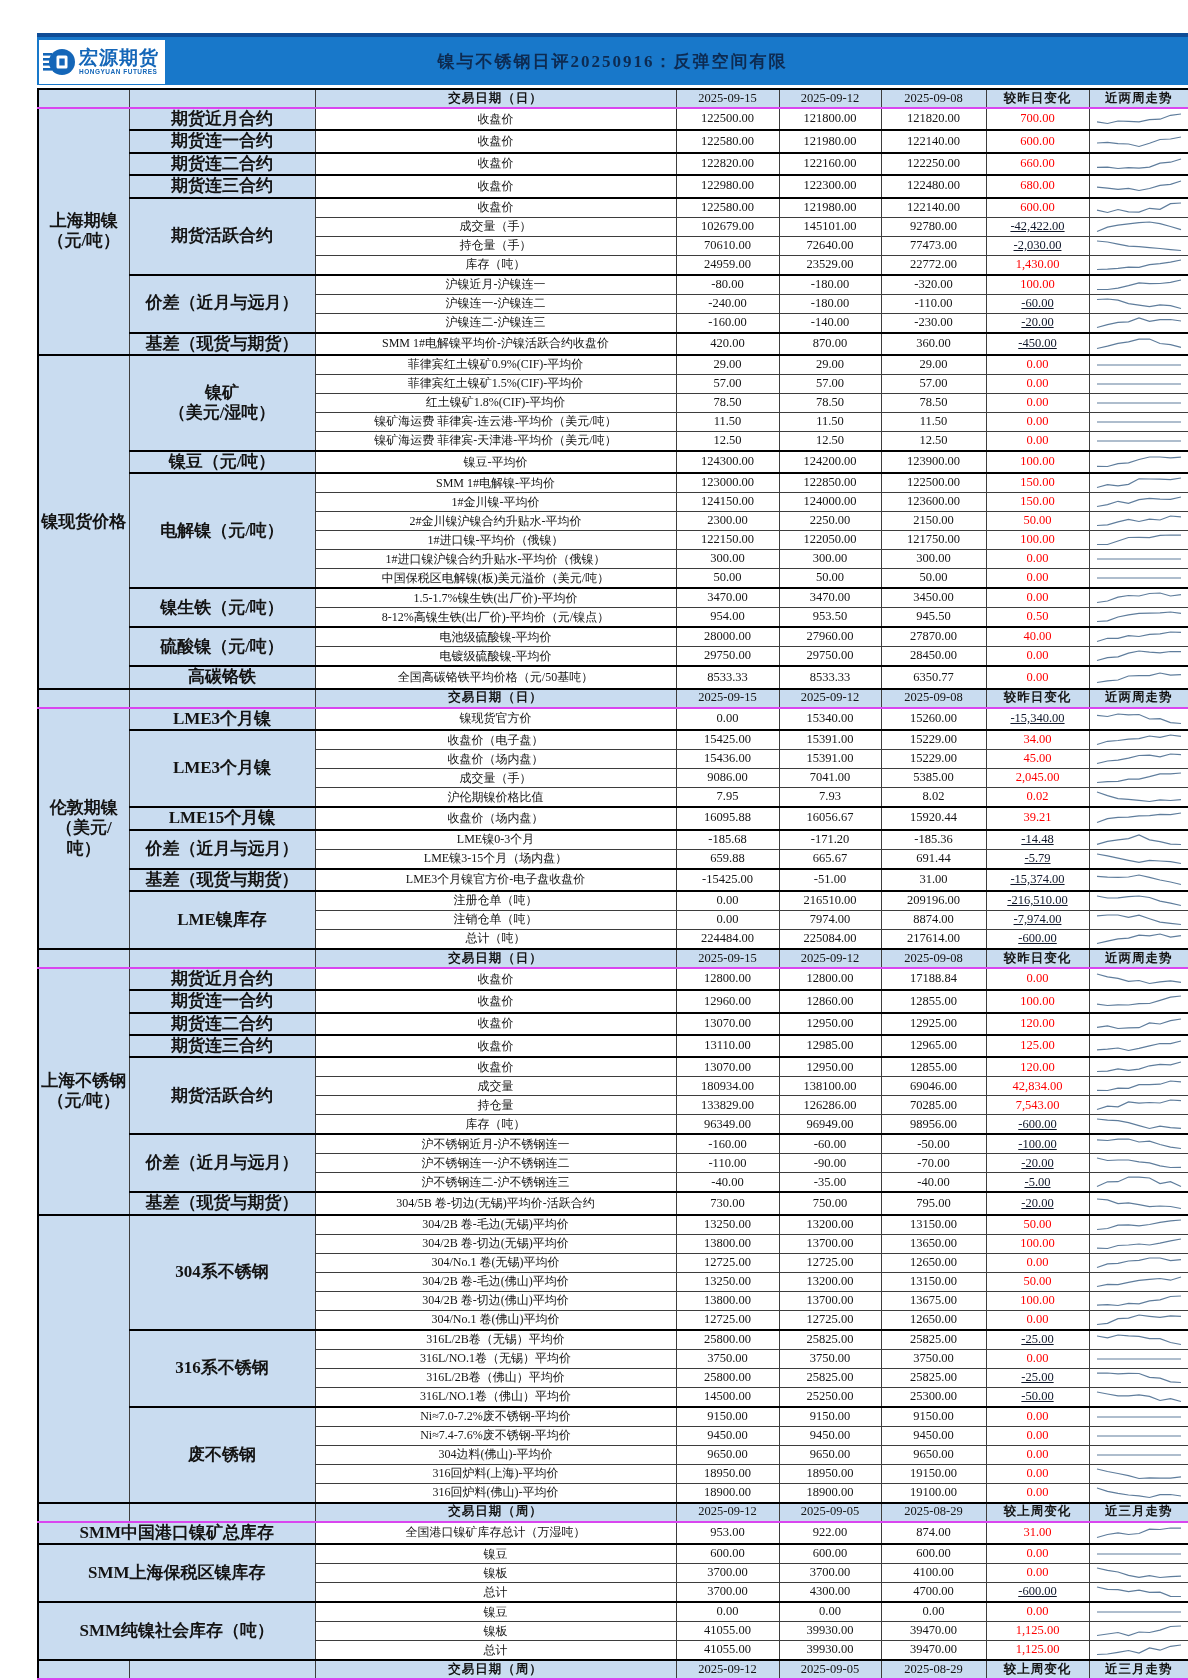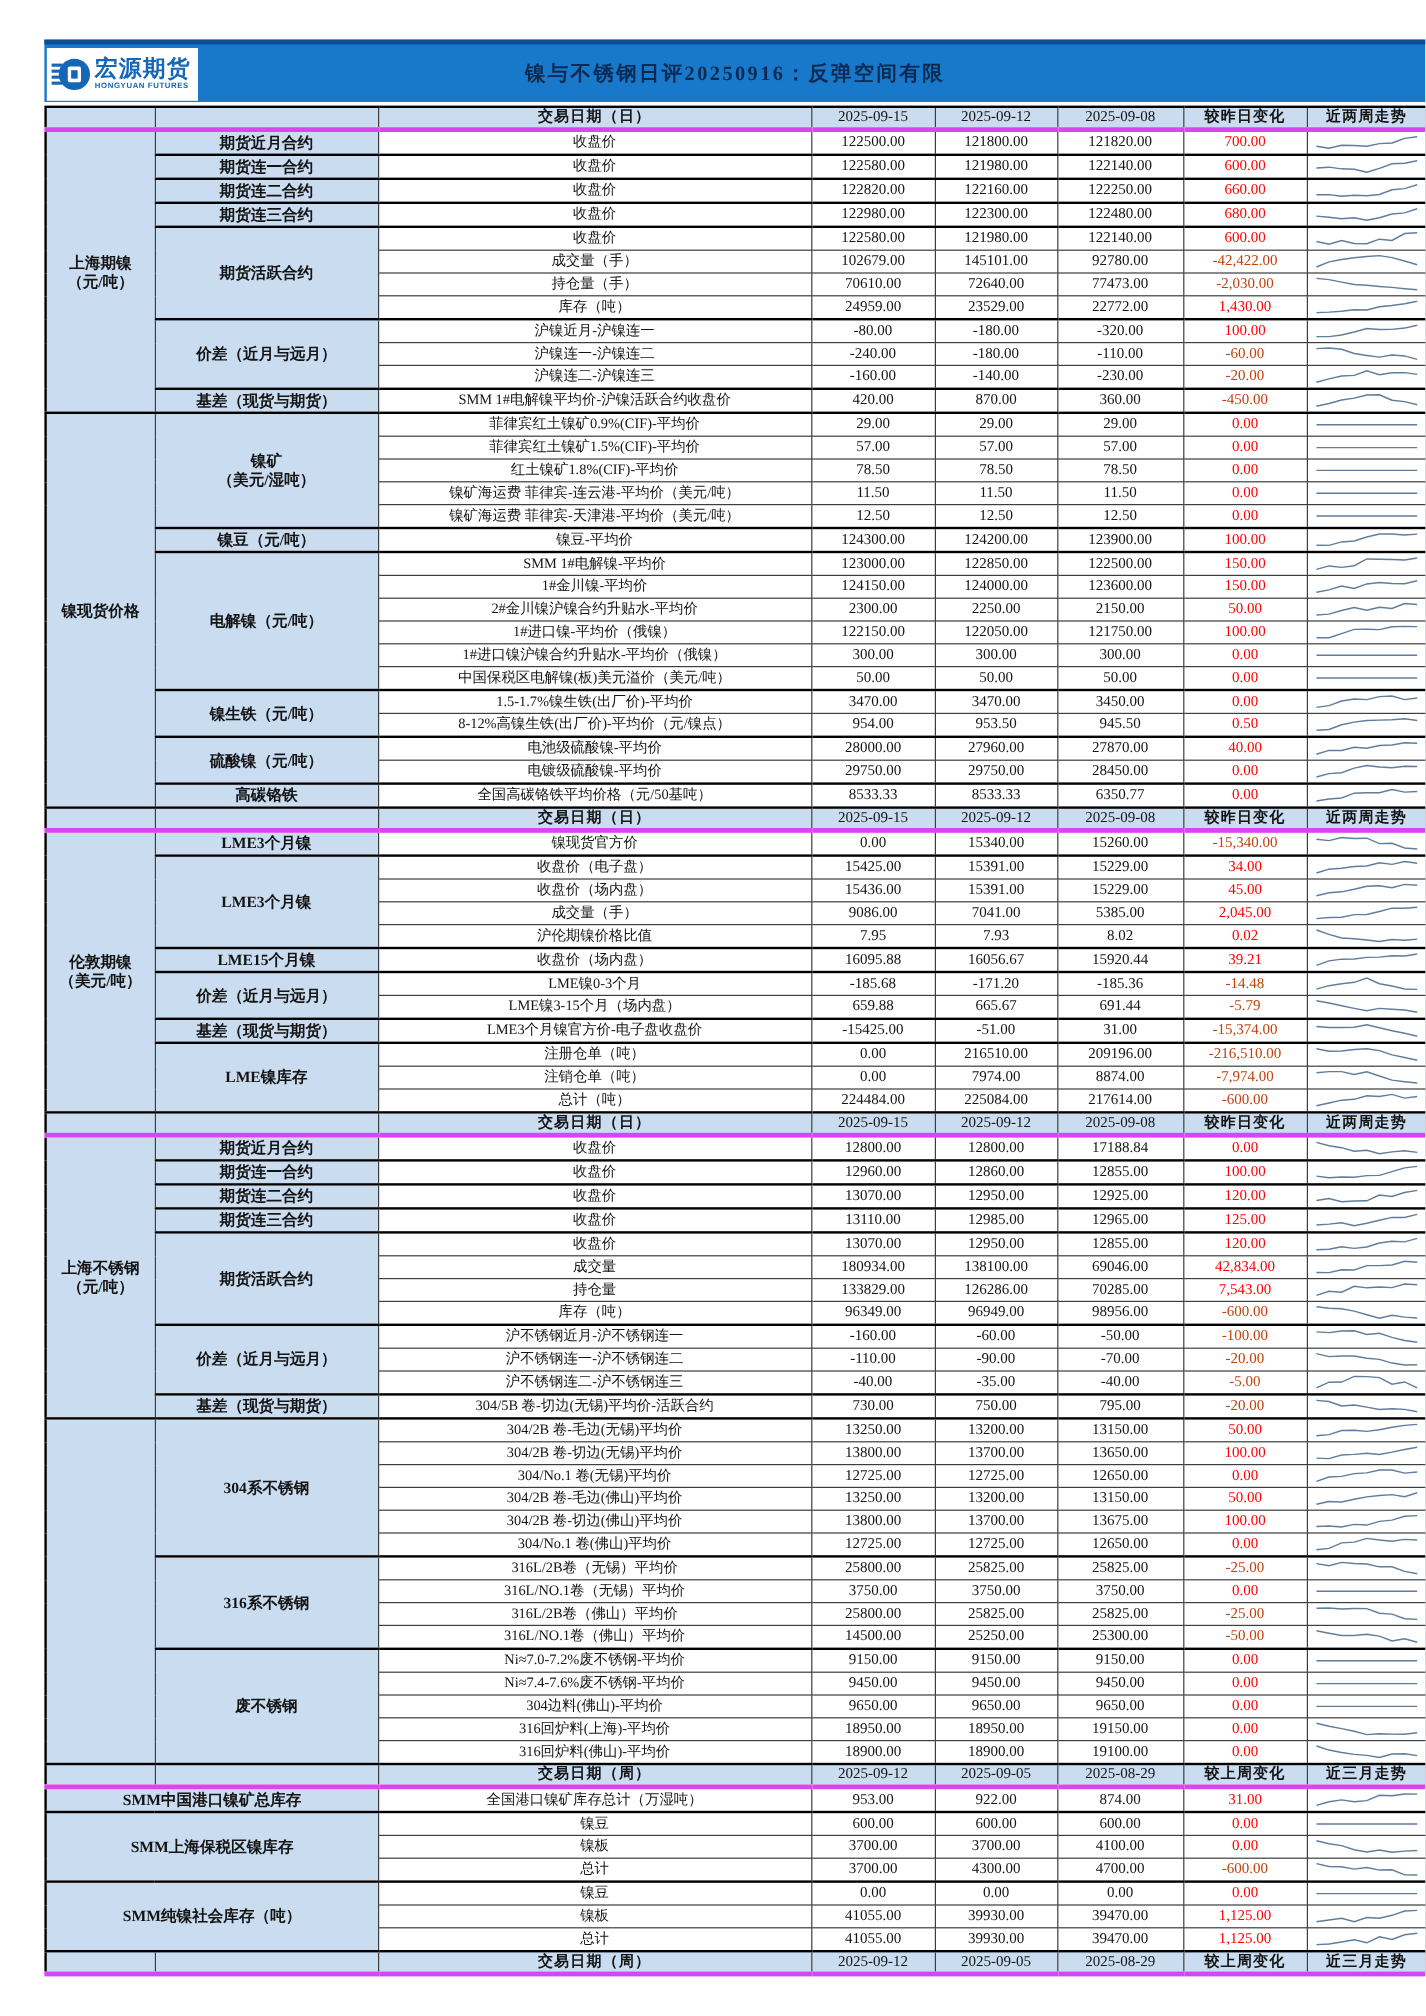--- a/index.html
+++ b/index.html
@@ -15,27 +15,27 @@
   .logo-cn{font-size:19px;font-weight:bold;color:#1466b8;letter-spacing:1px;
            font-family:"Liberation Sans","DejaVu Sans",sans-serif;}
   .logo-en{font-size:6.5px;color:#1466b8;font-weight:bold;letter-spacing:.5px;margin-top:2px;
            font-family:"Liberation Sans","DejaVu Sans",sans-serif;}
   .title{position:absolute;left:0;right:0;top:0;bottom:0;display:flex;align-items:center;
          justify-content:center;color:#0d2b52;font-size:17px;font-weight:bold;letter-spacing:2px;border-radius:18px;}
   table.tbl{border-collapse:collapse;table-layout:fixed;width:1151px;margin-top:3px;
             border:2px solid #000;}
   td{border:1px solid #3d3d3d;height:19px;padding:0 2px;text-align:center;vertical-align:middle;
      font-size:12.5px;color:#141414;overflow:hidden;box-sizing:border-box;line-height:1.1;}
-  td.g1,td.g2{background:#c9dcf0;font-weight:bold;font-size:13px;white-space:pre-line;line-height:1.2;}
+  td.g1,td.g2{background:#c9dcf0;font-weight:bold;font-size:17px;white-space:pre-line;line-height:1.2;}
   td.desc{background:#fff;font-size:12px;}
   td.val{background:#fff;}
   td.chg{background:#fff;}
   td.chg.pos{color:#fe0000;margin-top:20px;}
-  td.chg.neg{color:#c2410c;}
-  tr.hd td{background:#c9dcf0;border-top:2px solid #000;border-bottom:4px solid #d946ef;font-size:12.5px;}
+  td.chg.neg{color:#0f172a;text-decoration:underline;}
+  tr.hd td{background:#c9dcf0;border-top:2px solid #000;border-bottom:2px solid #d946ef;font-size:12.5px;}
   tr.hd td.cn{font-weight:bold;font-size:12.5px;letter-spacing:1px;}
   tr.ss td{border-top:2px solid #000;}
   td.spark{background:#fff;padding:1px 4px;}
   svg.sp{display:block;margin:0 auto;}
   svg.sp polyline{fill:none;stroke:#5f7d9c;stroke-width:1.2;}
 </style>
 </head>
 <body>
 
 <div class="page">

